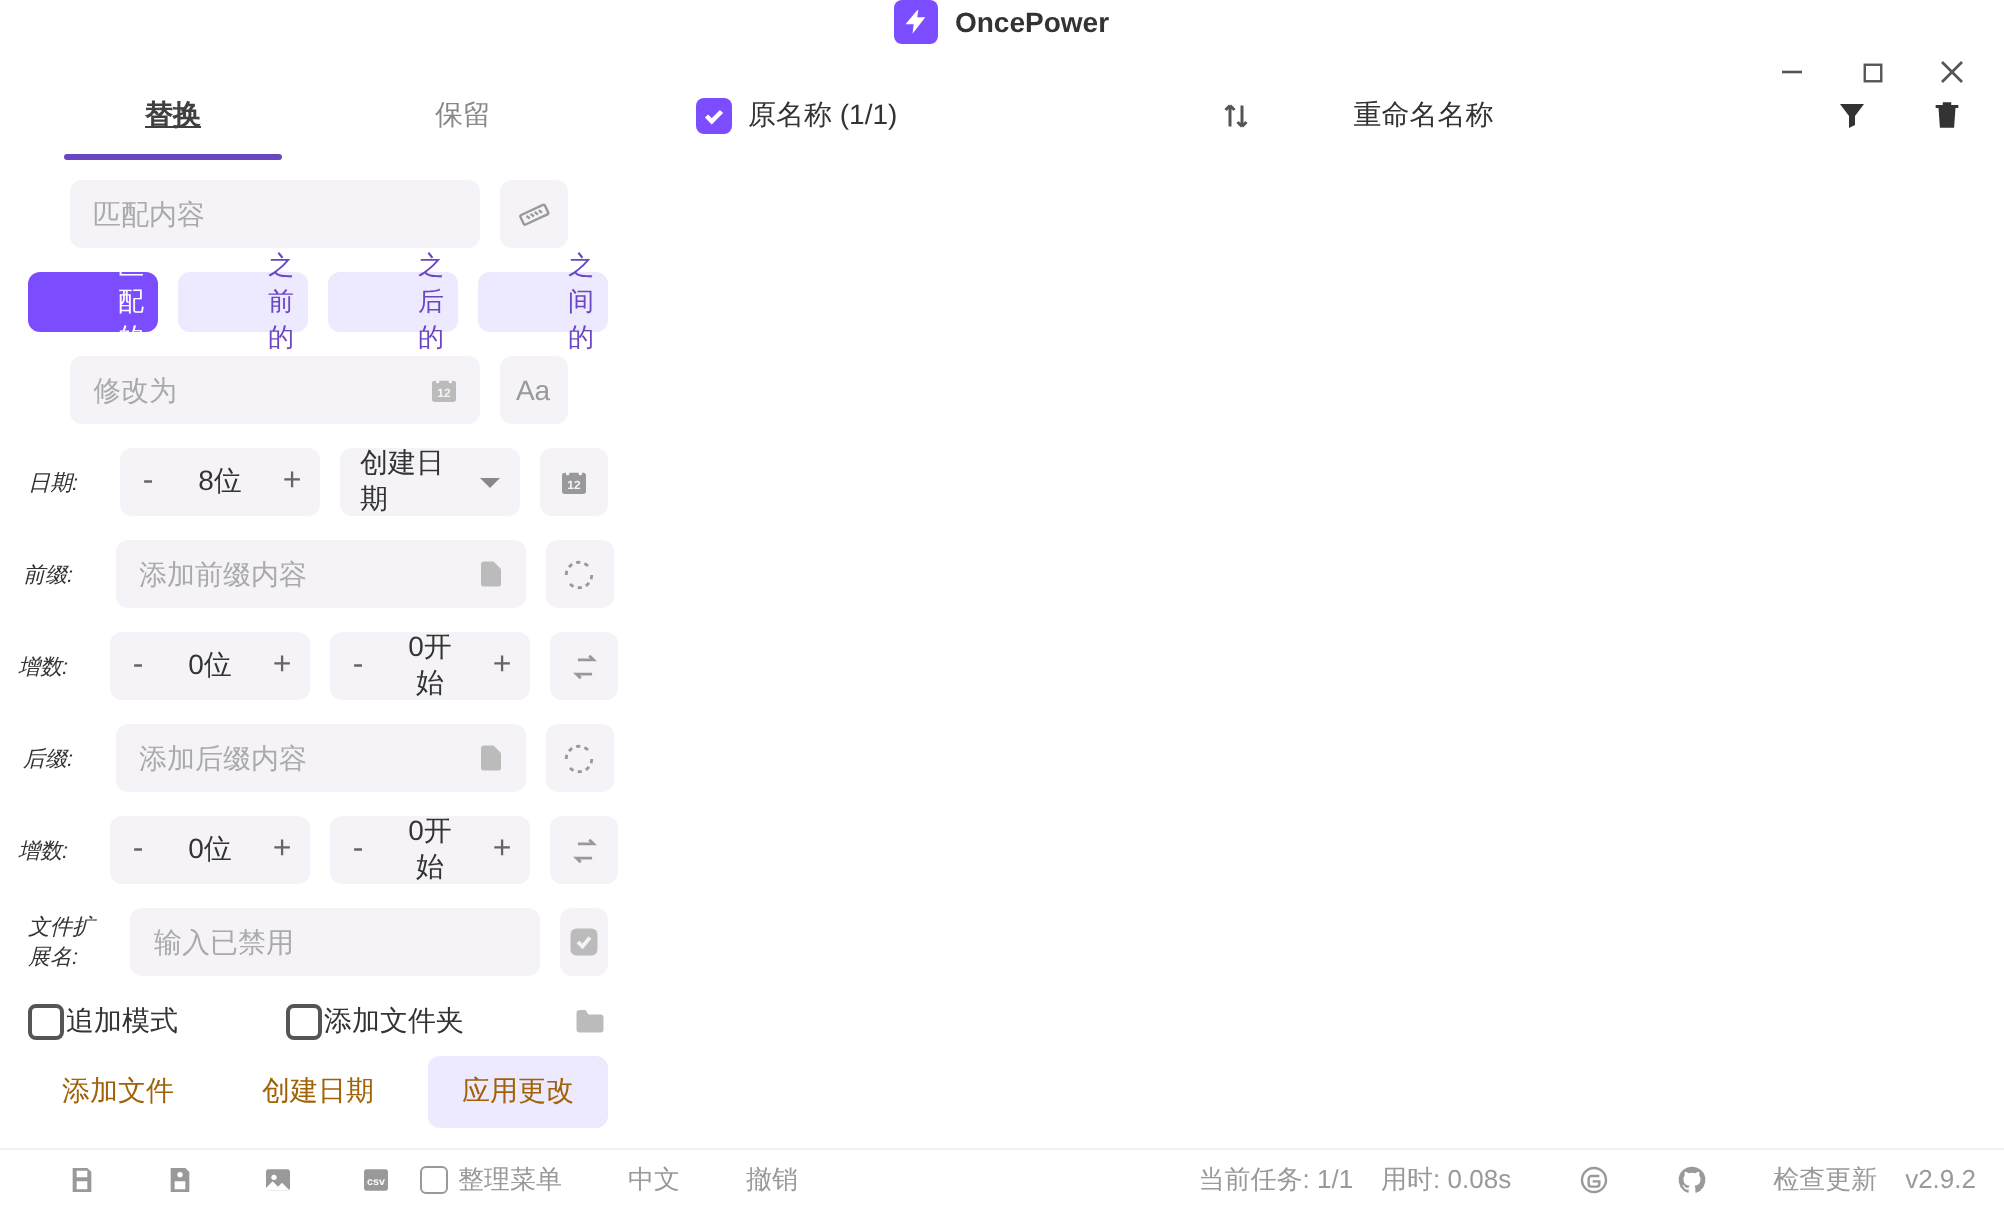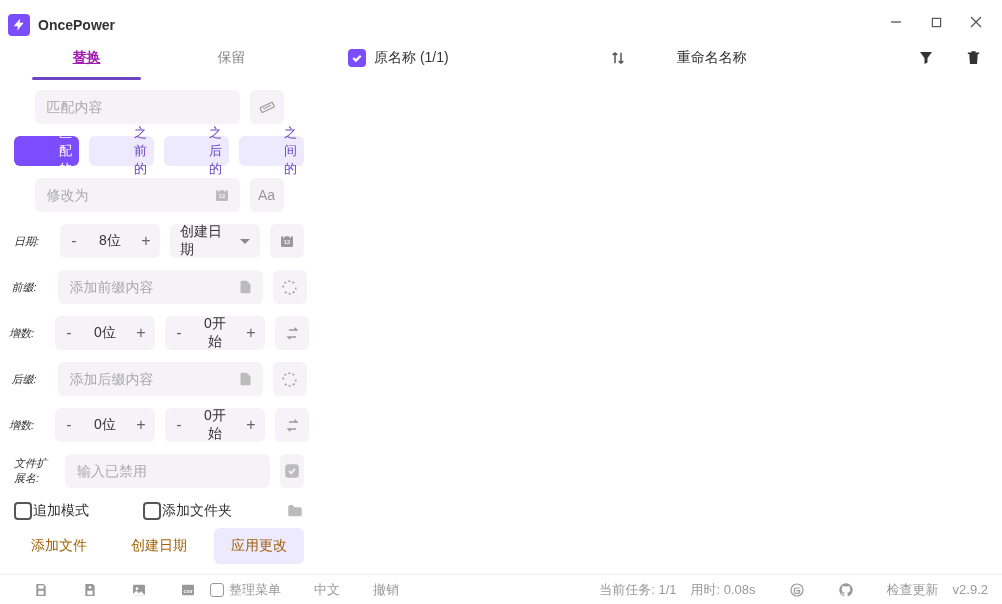--- a/index.html
+++ b/index.html
@@ -1,31 +1,31 @@
 <!DOCTYPE html>
 <html><head>
   <meta charset="utf-8">
   <style>
     * { box-sizing: border-box; margin: 0; padding: 0; font-family: -apple-system, "Segoe UI", "Microsoft YaHei", sans-serif; }
     body { width: 1002px; height: 604px; background: #fff; display: flex; flex-direction: column; overflow: hidden; font-size: 14px; color: #333; }
     
-    .titlebar { height: 36px; display: flex; align-items: flex-end; padding: 0 8px; }
+    .titlebar { height: 36px; display: flex; align-items: center; padding: 0 8px; flex-direction: column; }
     .titlebar-left { display: flex; align-items: center; gap: 8px; }
     .logo { width: 22px; height: 22px; background: #7c4dff; border-radius: 4px; display: flex; align-items: center; justify-content: center; }
     .logo svg { width: 14px; height: 14px; fill: #fff; }
     .app-title { font-weight: 600; font-size: 14px; color: #333; }
     .titlebar-right { margin-left: auto; display: flex; gap: 4px; }
     .win-btn { width: 36px; height: 28px; display: flex; align-items: center; justify-content: center; cursor: pointer; color: #555; }
     
     .main { flex: 1; display: flex; overflow: hidden; }
     
     .sidebar { width: 318px; display: flex; flex-direction: column; padding: 0 14px; }
     .tabs { display: flex; height: 44px; }
     .tab { flex: 1; display: flex; align-items: center; justify-content: center; cursor: pointer; color: #888; font-size: 14px; position: relative; }
-    .tab.active { color: #a21caf; font-weight: 600; text-decoration: underline; }
+    .tab.active { color: #404040; font-weight: 600; text-decoration: underline; }
     .tab.active::after { content: ""; position: absolute; bottom: 0; left: 18px; right: 18px; height: 3px; background: #6b46c1; border-radius: 2px; }
     
     .form { display: flex; flex-direction: column; gap: 12px; padding-top: 10px; align-items: center; }
     .row { display: flex; align-items: center; gap: 10px; }
     .input { flex: 1; height: 34px; border: none; background: #f5f3f7; border-radius: 6px; padding: 0 12px; font-size: 14px; color: #333; outline: none; }
     .input::placeholder { color: #aaa; }
     .icon-btn { width: 34px; height: 34px; background: #f5f3f7; border-radius: 6px; display: flex; align-items: center; justify-content: center; cursor: pointer; color: #999; }
     
     .chips { display: flex; gap: 10px; }
     .chip { flex: 1; height: 30px; background: #ede9fe; color: #6b46c1; border-radius: 6px; display: flex; align-items: center; justify-content: center; cursor: pointer; font-size: 13px; padding-left: 45px; }

